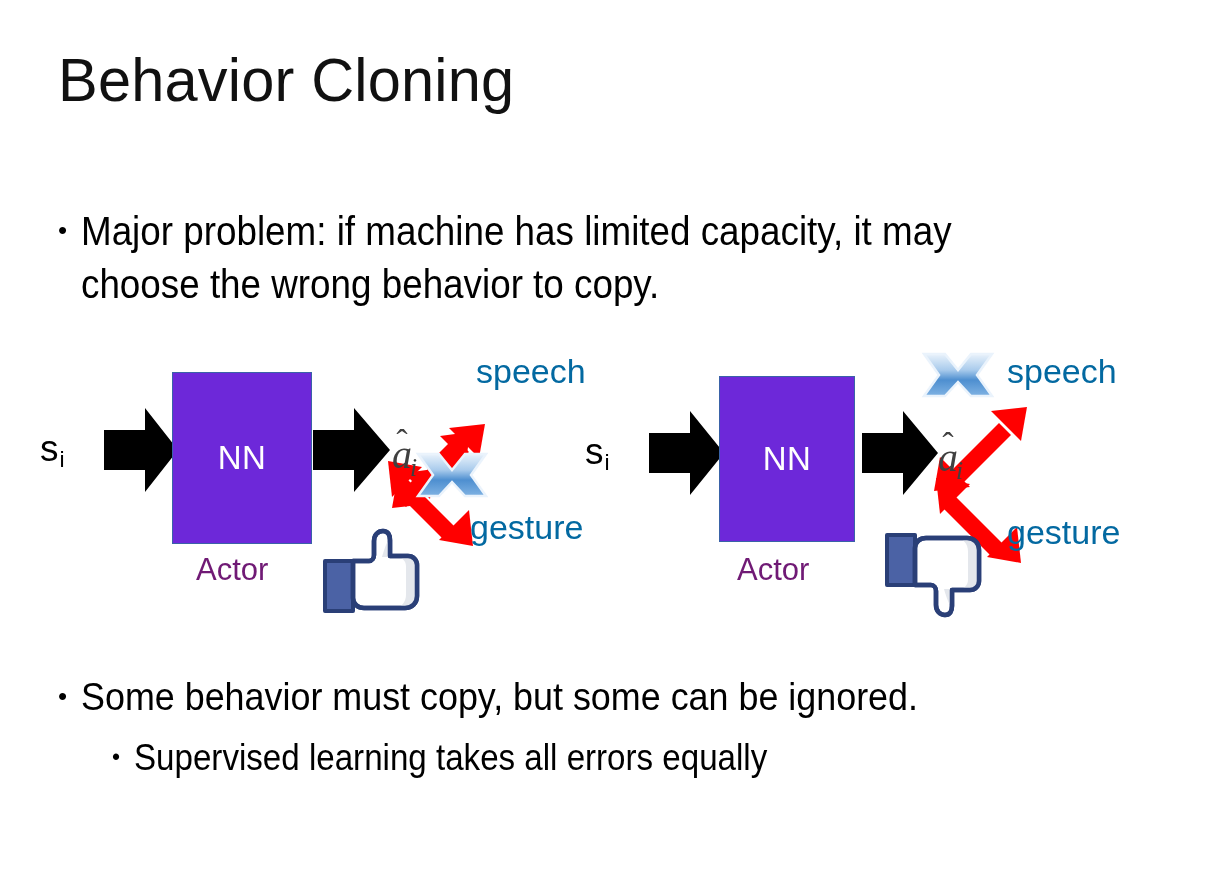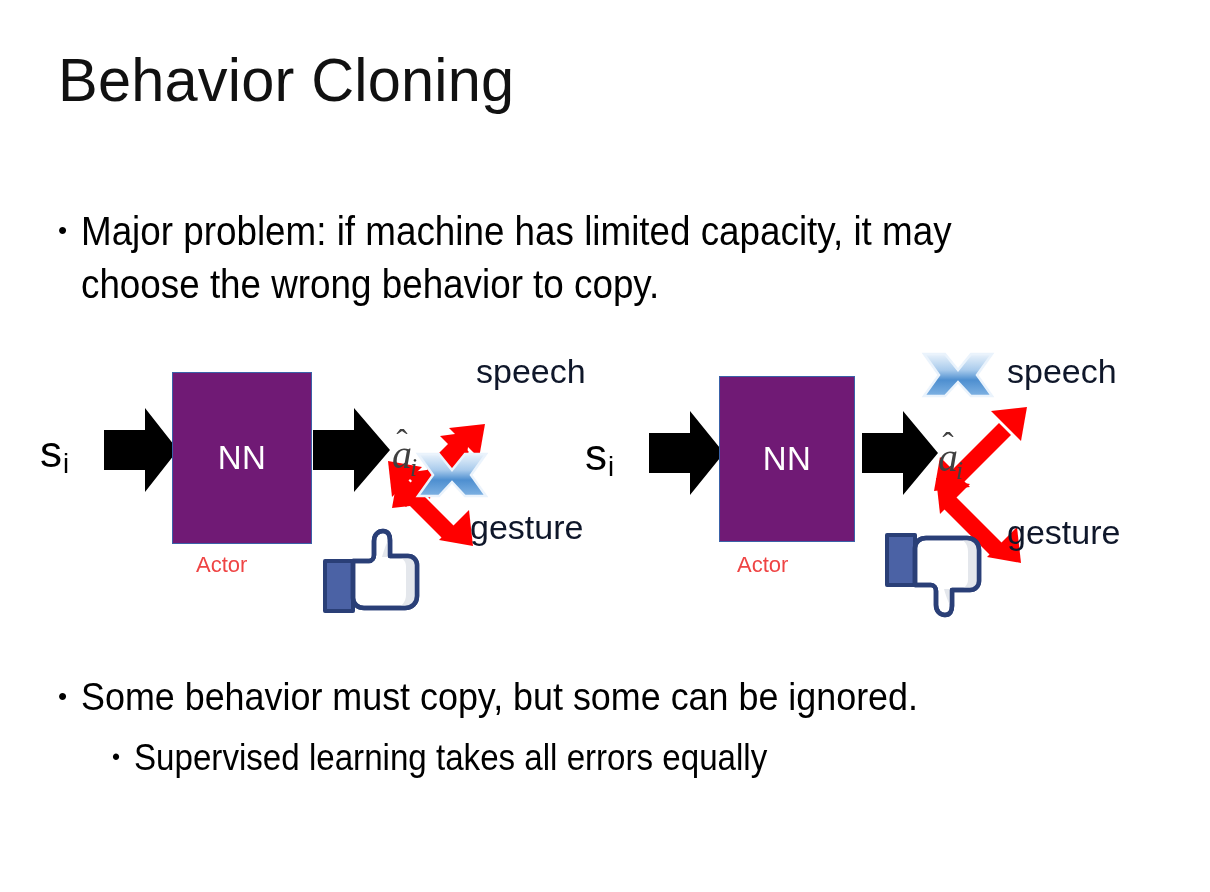--- a/index.html
+++ b/index.html
@@ -73,56 +73,56 @@
   }
   #diagram-left  { left: 0px;   width: 620px; }
   #diagram-right { left: 552px; width: 640px; }
 
   .diag-inner { position: absolute; inset: 0; }
 
   
   .state-label {
     position: absolute;
     font-family: "Liberation Sans", sans-serif;
-    font-size: 44px;
+    font-size: 37px;
     color: #000;
     line-height: 1;
   }
   .state-label sub {
     font-size: 0.62em;
     vertical-align: baseline;
     position: relative;
     top: 6px;
     left: 1px;
   }
 
   
   .nn-box {
     position: absolute;
-    background: #701a75;
+    background: #6d28d9;
     border: 1px solid #3A62A8;
     box-sizing: border-box;
     display: flex;
     align-items: center;
     justify-content: center;
   }
   .nn-label {
     color: #ffffff;
     font-family: "Liberation Sans", sans-serif;
     font-size: 33px;
     font-weight: 400;
     letter-spacing: 0.5px;
   }
 
   
   .actor-label {
     position: absolute;
     font-family: "Liberation Sans", sans-serif;
-    font-size: 22px;
-    color: #ef4444;
+    font-size: 31px;
+    color: #701a75;
     white-space: nowrap;
   }
 
   
   .diag-svg {
     position: absolute;
     left: 0; top: 0;
     width: 100%; height: 100%;
     overflow: visible;
   }
@@ -152,21 +152,21 @@
     font-style: normal;
     font-size: 0.85em;
     font-family: "Liberation Serif", serif;
   }
 
   
   .out-label {
     position: absolute;
     font-family: "Liberation Sans", sans-serif;
     font-size: 34px;
-    color: #0f172a;
+    color: #0369a1;
     white-space: nowrap;
   }
 </style>
 </head>
 <body>
 
 <div id="slide-title">Behavior Cloning</div>
 
 <div class="bullet-block" id="bullet-1">
   <span class="bullet-dot">•</span>

